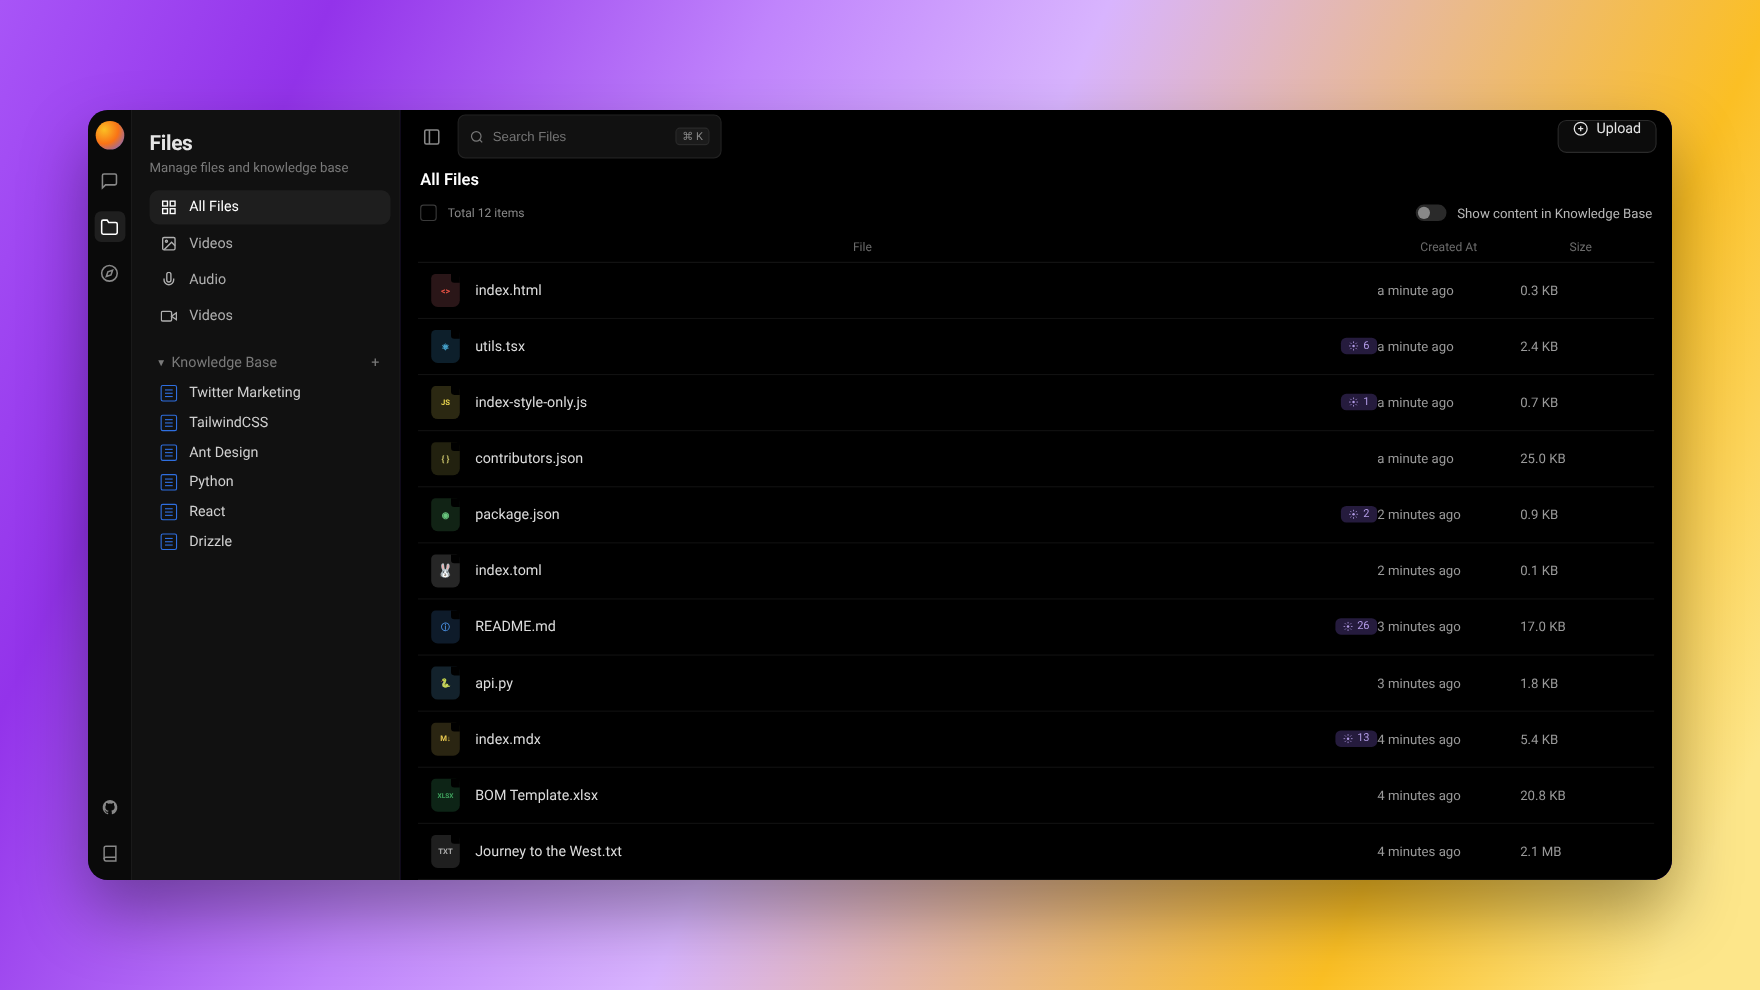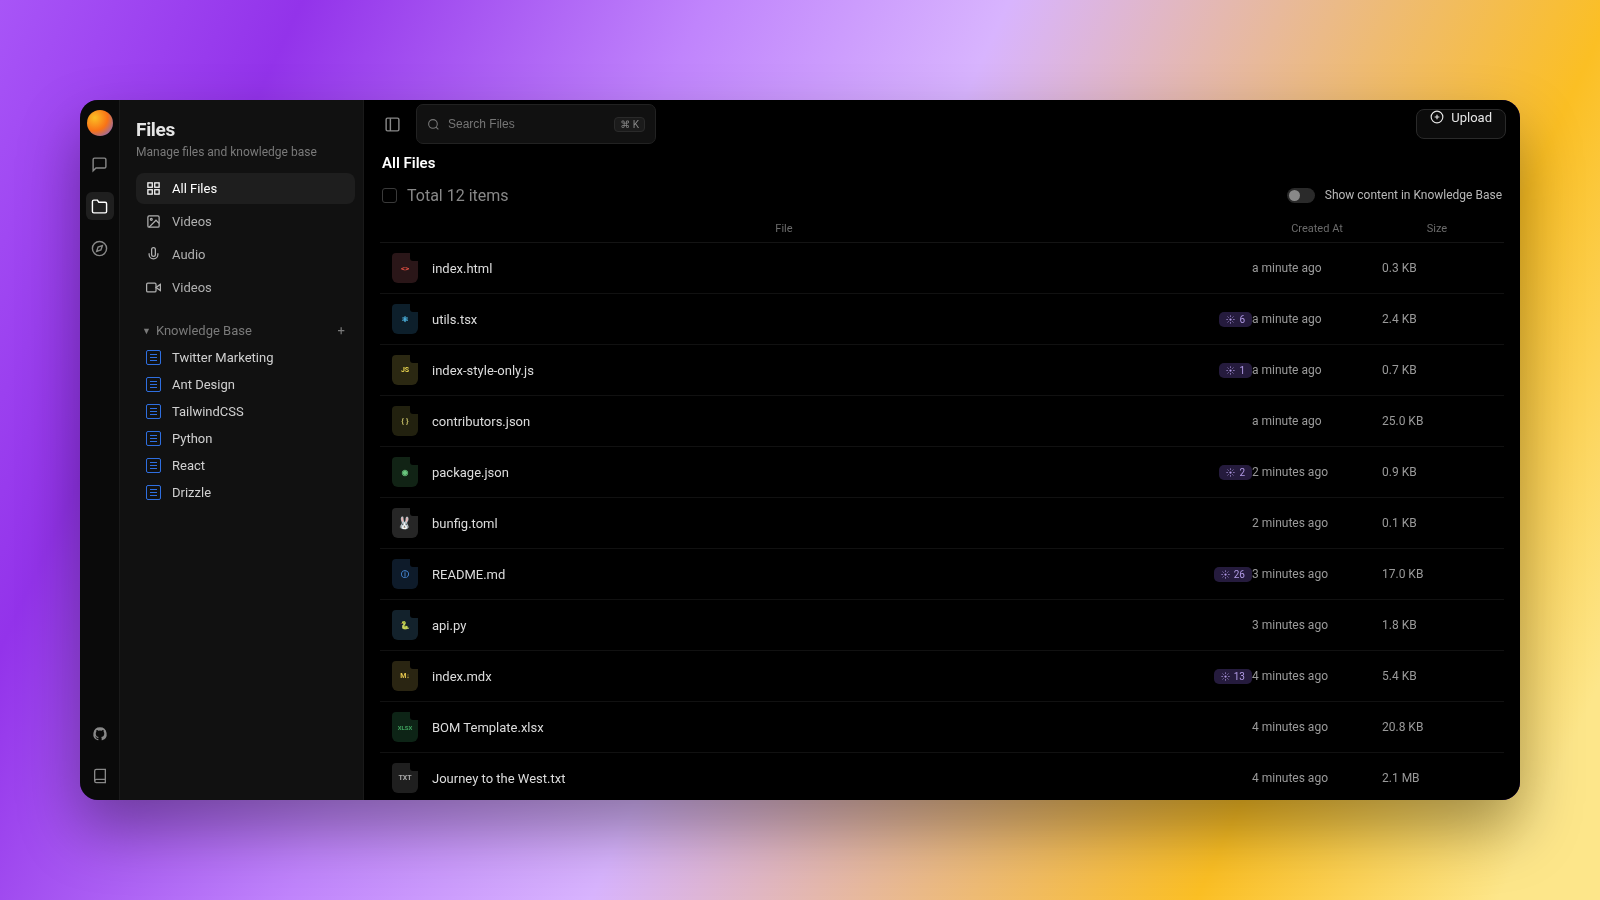--- a/index.html
+++ b/index.html
@@ -105,23 +105,23 @@
   height: 30px; padding: 0 13px;
   background: #0c0c0c; border:1px solid #2a2a2a; border-radius:8px;
   display:flex; align-items:flex-start; gap:7px; color:#e5e5e5; font-size:13px; cursor:pointer;
 }
 .content { flex:1; padding: 0 16px 0 16px; overflow:hidden; display:flex; flex-direction:column; }
 .content-title { font-size:15px; font-weight:600; color:#fff; margin: 6px 0 14px 2px; }
 .toolbar-row {
   display:flex; align-items:center; justify-content:space-between;
   padding: 0 2px 10px 2px;
 }
-.toolbar-left { display:flex; align-items:center; gap:10px; font-size:16px; color:#888; }
+.toolbar-left { display:flex; align-items:center; gap:10px; font-size:11px; color:#888; }
 .checkbox { width:15px; height:15px; border:1.5px solid #3a3a3a; border-radius:3px; }
-.toolbar-right { display:flex; gap:10px; font-size:12px; color:#b8b8b8; }
+.toolbar-right { display:flex; align-items:center; gap:10px; font-size:12px; color:#b8b8b8; }
 .toggle {
   width:28px; height:15px; background:#2a2a2a; border-radius:10px; position:relative; cursor:pointer;
 }
 .toggle::after { content:""; position:absolute; width:11px; height:11px; background:#888; border-radius:50%; top:2px; left:2px; }
 
 .thead, .trow {
   display:grid;
   grid-template-columns: 1fr 76px 130px 110px;
   align-items:center;
 }
@@ -249,25 +249,25 @@
       </div>
       <span style="cursor:pointer;">+</span>
     </div>
     <div id="kb-list">
         <div class="kb-item">
           <span class="kb-icon"></span>
           <span>Twitter Marketing</span>
         </div>
         <div class="kb-item">
           <span class="kb-icon"></span>
+          <span>TailwindCSS</span>
+        </div>
+        <div class="kb-item">
+          <span class="kb-icon"></span>
           <span>Ant Design</span>
-        </div>
-        <div class="kb-item">
-          <span class="kb-icon"></span>
-          <span>TailwindCSS</span>
         </div>
         <div class="kb-item">
           <span class="kb-icon"></span>
           <span>Python</span>
         </div>
         <div class="kb-item">
           <span class="kb-icon"></span>
           <span>React</span>
         </div>
         <div class="kb-item">
@@ -385,21 +385,21 @@
                   <path d="M12 1v4M12 19v4M4.2 4.2l2.8 2.8M17 17l2.8 2.8M1 12h4M19 12h4M4.2 19.8L7 17M17 7l2.8-2.8" stroke="currentColor" stroke-width="2"></path>
                 </svg>2</span></div>
             <div class="col-time">2 minutes ago</div>
             <div class="col-size">0.9 KB</div>
           </div>
           <div class="trow">
             <div class="file-cell">
               <div class="file-thumb thumb-toml">
                 <span>🐰</span>
               </div>
-              <span>bunfig.toml</span>
+              <span>index.toml</span>
             </div>
             <div style="text-align:right"><span></span></div>
             <div class="col-time">2 minutes ago</div>
             <div class="col-size">0.1 KB</div>
           </div>
           <div class="trow">
             <div class="file-cell">
               <div class="file-thumb thumb-md">
                 <span>ⓘ</span>
               </div>

